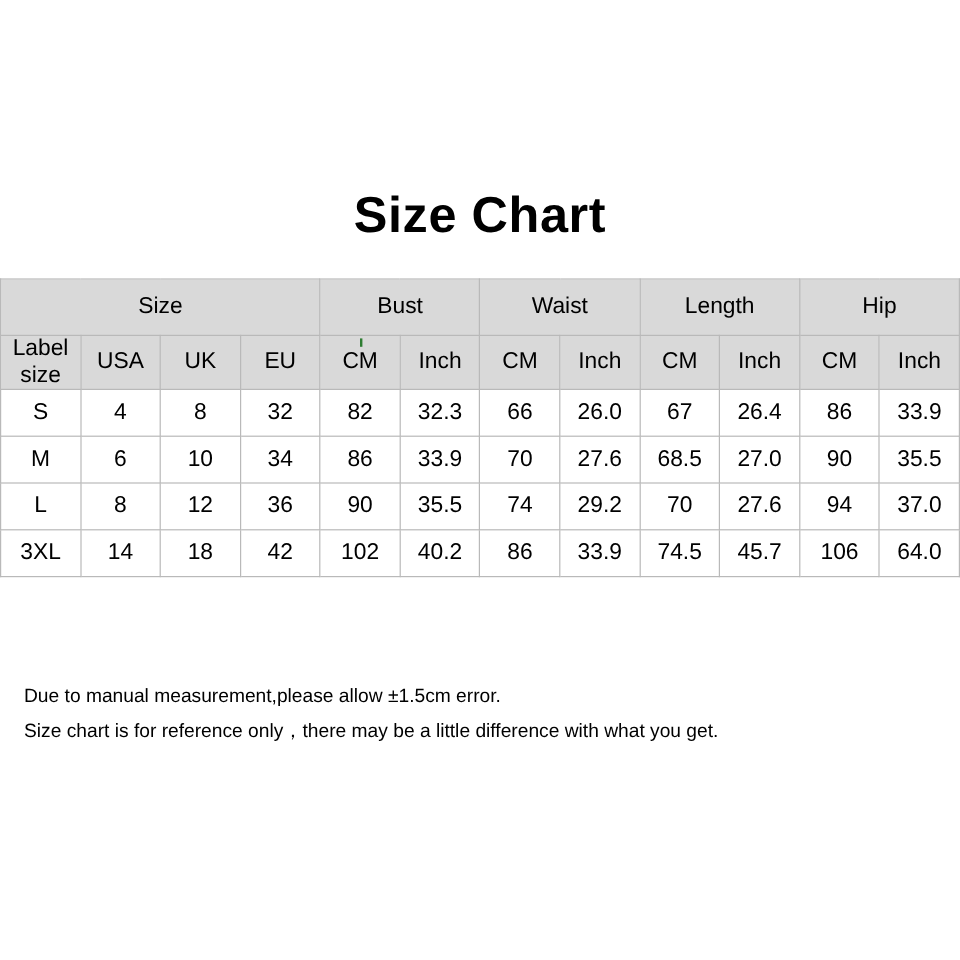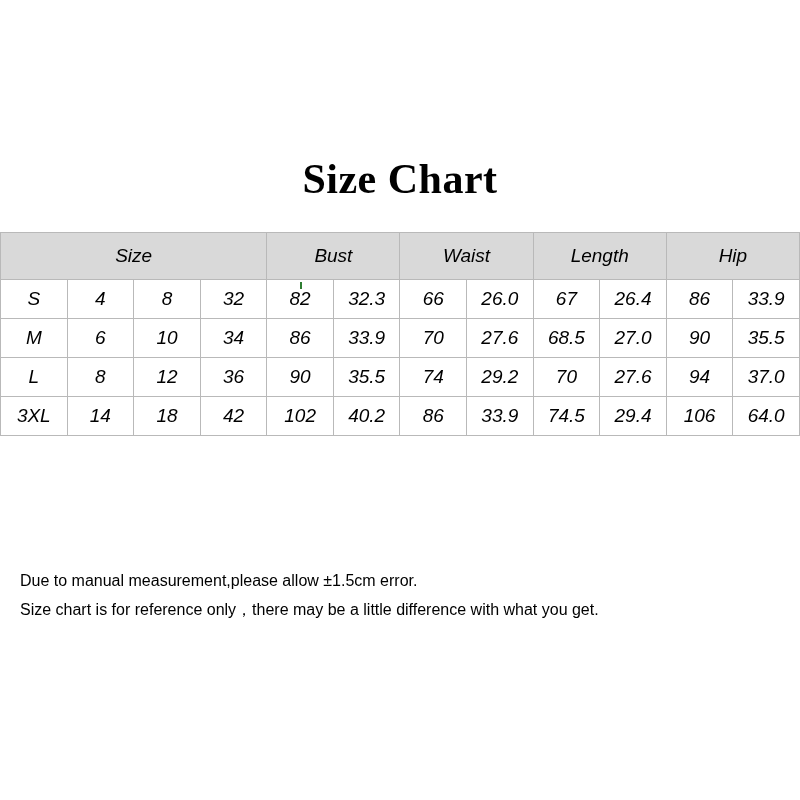--- a/index.html
+++ b/index.html
@@ -23,34 +23,32 @@
   .title {
     position: absolute;
     top: 158px;
     left: 0;
     width: 800px;
     text-align: center;
     font-size: 42px;
     font-weight: bold;
     letter-spacing: 0.5px;
     line-height: 1;
-    font-family: Liberation Serif, serif;
   }
   .chart-wrap {
     position: absolute;
     top: 232px;
     left: 0;
     width: 800px;
   }
   table.size-chart {
     width: 800px;
     border-collapse: collapse;
     table-layout: fixed;
     font-size: 19px;
-    font-style: italic;
   }
   table.size-chart th,
   table.size-chart td {
     border: 1px solid #b9b9b9;
     text-align: center;
     vertical-align: middle;
     padding: 0;
     height: 38px;
     font-weight: normal;
   }
@@ -90,20 +88,34 @@
 
   <div class="chart-wrap">
     <table class="size-chart">
       <thead>
         <tr class="head-row-1">
           <th colspan="4">Size</th>
           <th colspan="2">Bust</th>
           <th colspan="2">Waist</th>
           <th colspan="2">Length</th>
           <th colspan="2">Hip</th>
+        </tr>
+        <tr class="head-row-2">
+          <th style="width:104px">Label size</th>
+          <th style="width:62px">USA</th>
+          <th style="width:62px">UK</th>
+          <th style="width:68px">EU</th>
+          <th style="width:64px">CM</th>
+          <th style="width:62px">Inch</th>
+          <th style="width:64px">CM</th>
+          <th style="width:62px">Inch</th>
+          <th style="width:66px">CM</th>
+          <th style="width:62px">Inch</th>
+          <th style="width:62px">CM</th>
+          <th style="width:62px">Inch</th>
         </tr>
       </thead>
       <tbody>
         <tr>
           <td class="row-label">S</td>
           <td>4</td>
           <td>8</td>
           <td>32</td>
           <td>82</td>
           <td>32.3</td>
@@ -145,21 +157,21 @@
         <tr>
           <td class="row-label">3XL</td>
           <td>14</td>
           <td>18</td>
           <td>42</td>
           <td>102</td>
           <td>40.2</td>
           <td>86</td>
           <td>33.9</td>
           <td>74.5</td>
-          <td>29.4</td>
+          <td>45.7</td>
           <td>106</td>
           <td>64.0</td>
         </tr>
       </tbody>
     </table>
   </div>
 
   <div class="tick"></div>
 
   <div class="notes">

